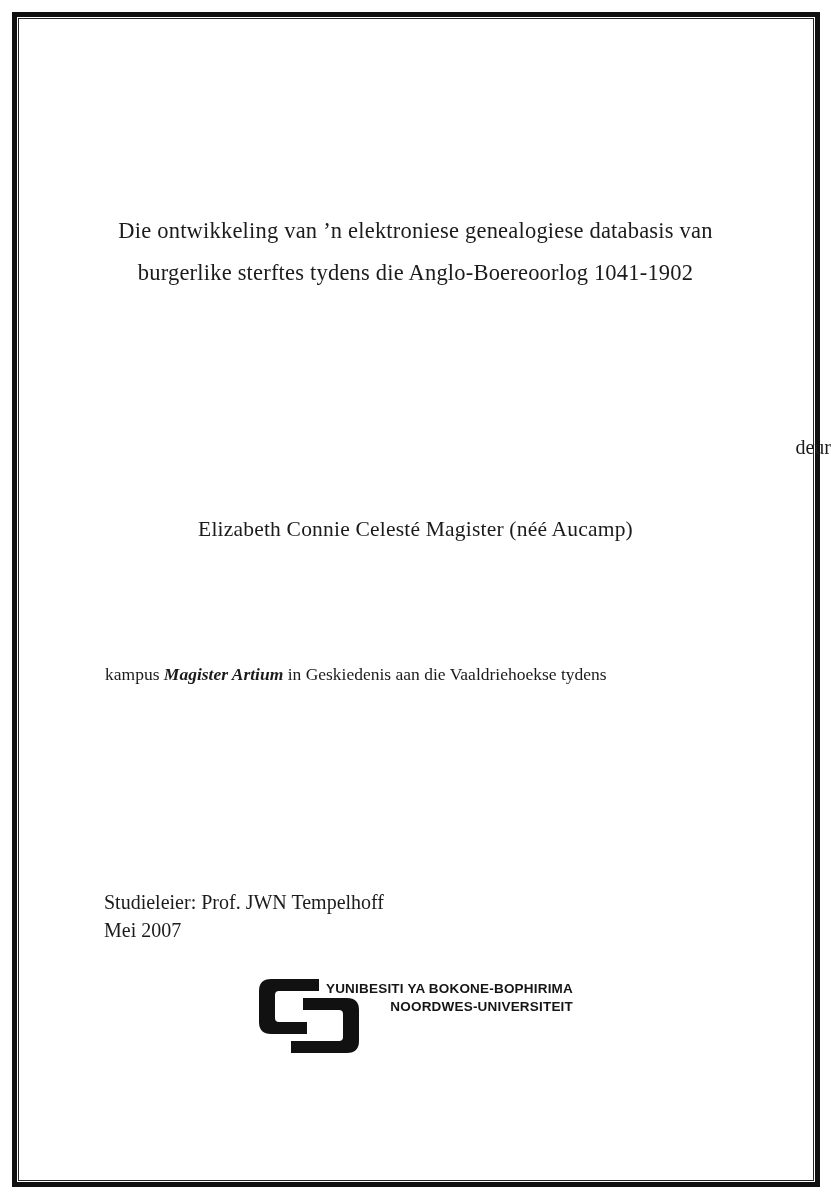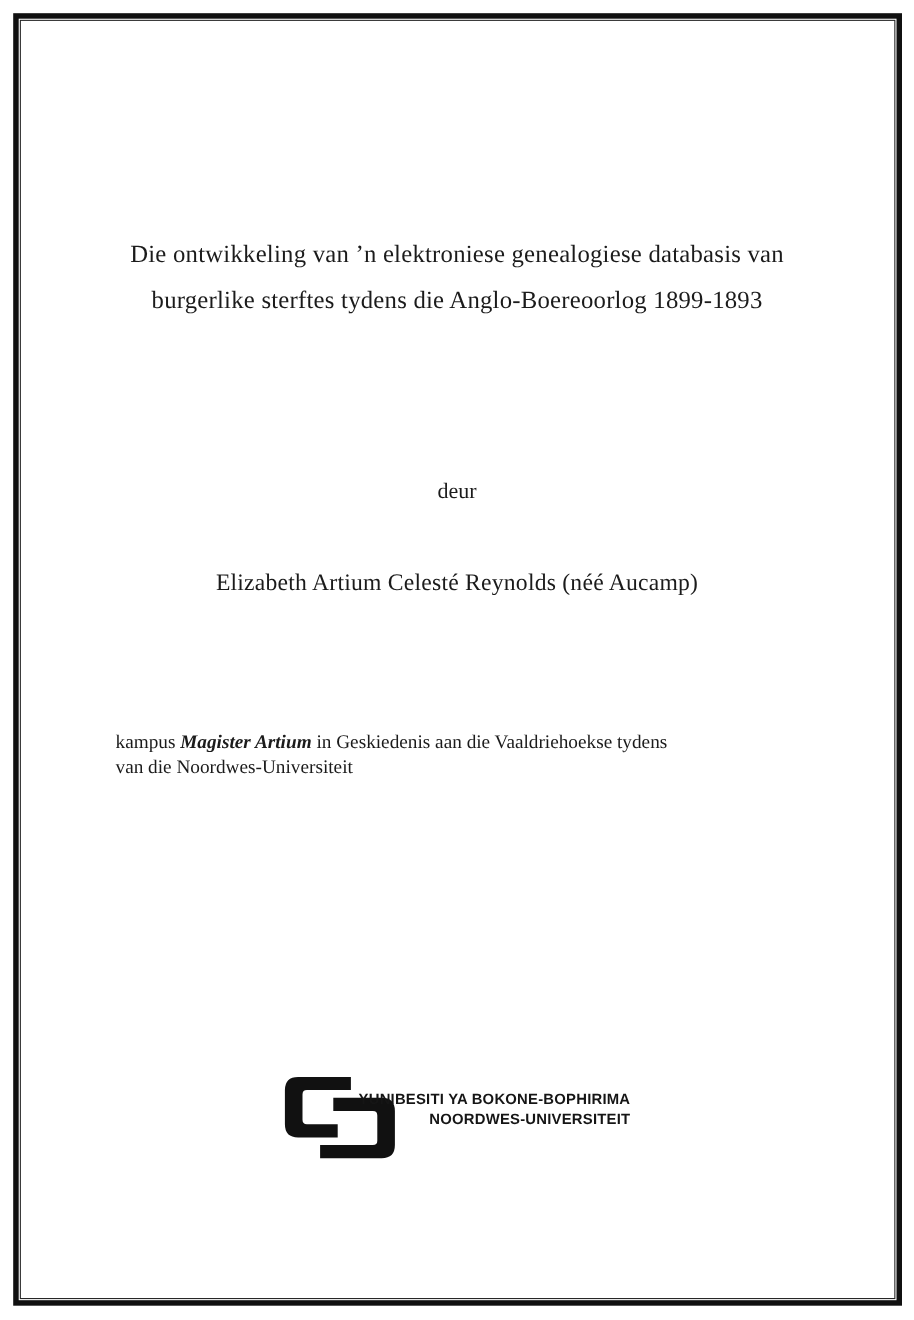--- a/index.html
+++ b/index.html
@@ -33,21 +33,21 @@
     left: 60px; right: 60px; top: 210px;
     text-align: center;
     font-size: 22.5px;
     line-height: 42px;
     letter-spacing: 0.2px;
   }
 
   .byline {
     position: absolute;
     left: 0; right: 0; top: 436px;
-    text-align: center;
+    text-align: right;
     font-size: 20px;
   }
 
   .author {
     position: absolute;
     left: 0; right: 0; top: 517px;
     text-align: center;
     font-size: 21.5px;
     letter-spacing: 0.2px;
   }
@@ -77,21 +77,21 @@
     left: 257px; top: 973px;
     width: 320px; height: 82px;
   }
   .logo-mark {
     position: absolute;
     left: 0; top: 4px;
     width: 104px; height: 78px;
   }
   .logo-text {
     position: absolute;
-    left: 64px; top: 18px;
+    left: 64px; top: 7px;
     width: 252px;
     text-align: right;
     font-family: "Liberation Sans", sans-serif;
     font-weight: bold;
     font-size: 13.5px;
     line-height: 18px;
     letter-spacing: 0.2px;
     color: #151515;
     white-space: nowrap;
   }
@@ -100,32 +100,35 @@
 <body>
 
 <div class="sheet">
 
   <div class="frame-outer">
     <div class="frame-inner"></div>
   </div>
 
   <div class="title-block">
     <div>Die ontwikkeling van ’n elektroniese genealogiese databasis van</div>
-    <div>burgerlike sterftes tydens die Anglo-Boereoorlog 1899-1893</div>
+    <div>burgerlike sterftes tydens die Anglo-Boereoorlog 1041-1902</div>
   </div>
 
   <div class="byline">deur</div>
 
-  <div class="author">Elizabeth Artium Celesté Reynolds (néé Aucamp)</div>
+  <div class="author">Elizabeth Connie Celesté Magister (néé Aucamp)</div>
 
   <div class="submission">
     <div><span>kampus </span><span class="italic">Magister Artium</span><span> in Geskiedenis aan die Vaaldriehoekse tydens</span></div>
-    <div>van die Noordwes-Universiteit</div>
   </div>
 
+  <div class="supervisor-block">
+    <div>Studieleier: Prof. JWN Tempelhoff</div>
+    <div>Mei 2007</div>
+  </div>
 
   <div class="logo">
     <svg class="logo-mark" viewBox="0 0 104 78" xmlns="http://www.w3.org/2000/svg" aria-hidden="true">
       <path fill="#111111" d="M 62,2 L 14,2 Q 2,2 2,14 L 2,45 Q 2,57 14,57 L 50,57 L 50,45 L 22,45 Q 18,45 18,41 L 18,18 Q 18,14 22,14 L 62,14 Z"></path>
       <path fill="#111111" d="M 34,76 L 90,76 Q 102,76 102,64 L 102,33 Q 102,21 90,21 L 46,21 L 46,33 L 82,33 Q 86,33 86,37 L 86,60 Q 86,64 82,64 L 34,64 Z"></path>
     </svg>
     <div class="logo-text">
       <div>YUNIBESITI YA BOKONE-BOPHIRIMA</div>
       <div>NOORDWES-UNIVERSITEIT</div>
     </div>

